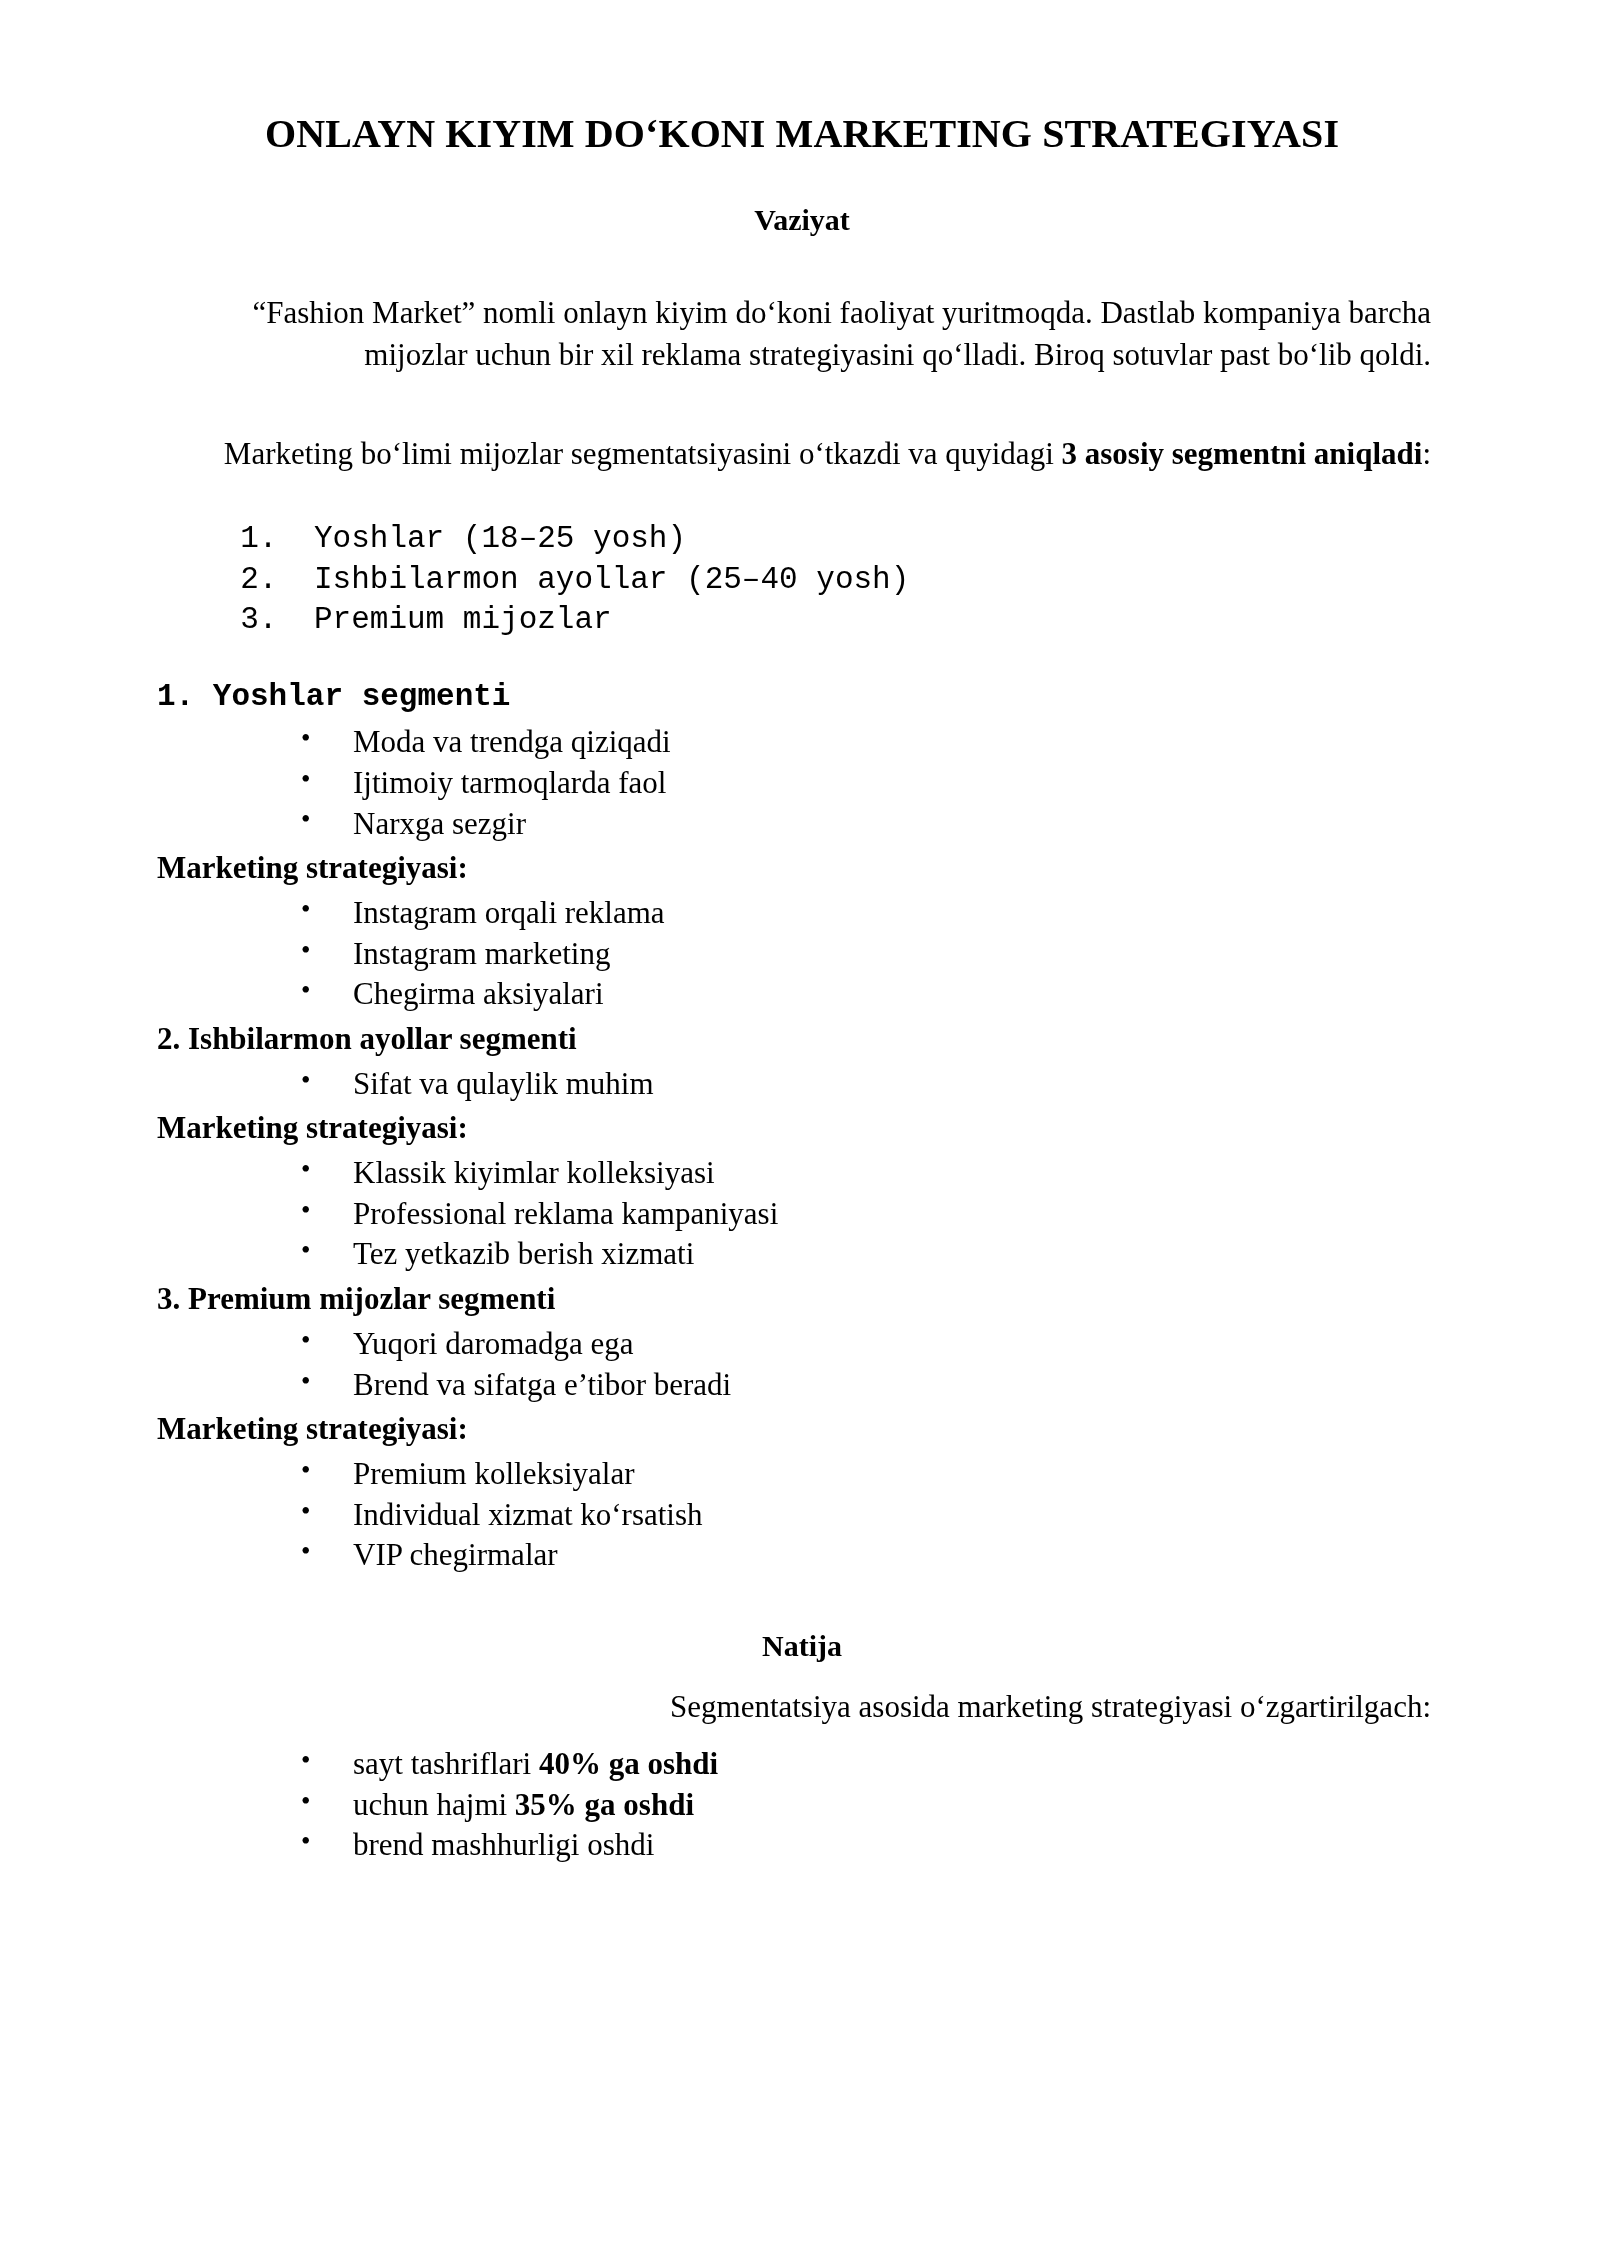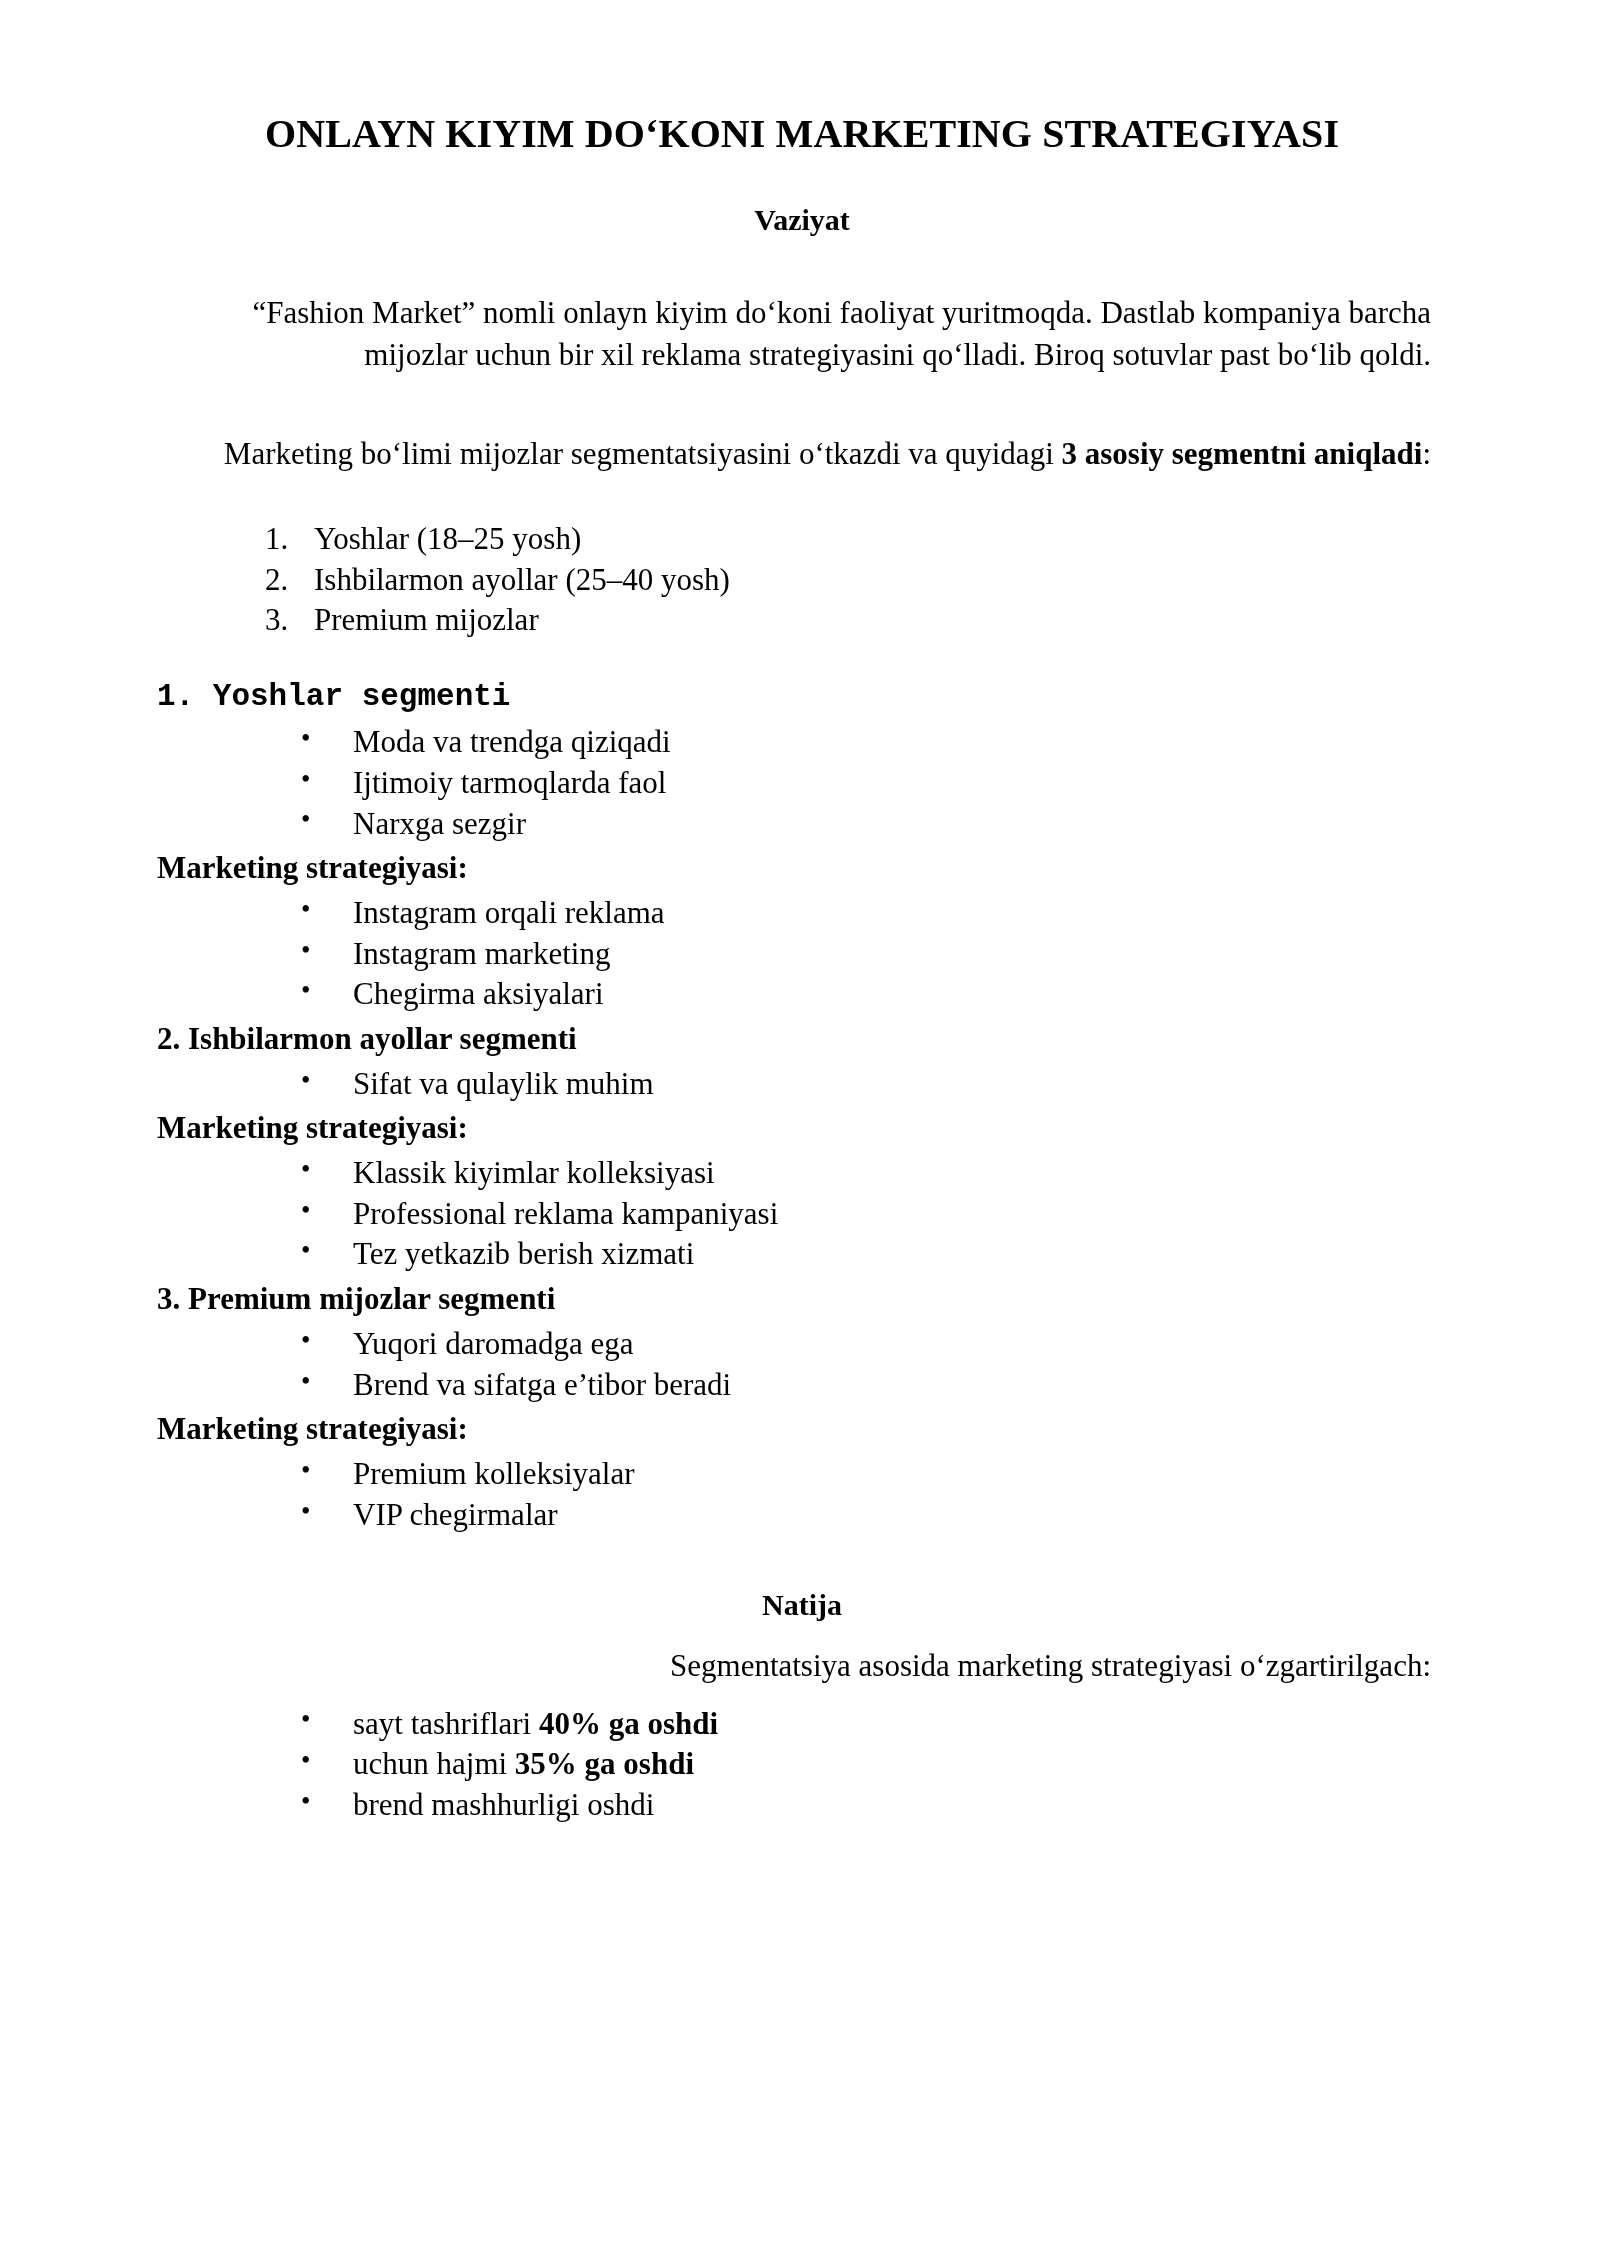--- a/index.html
+++ b/index.html
@@ -64,20 +64,21 @@
   b, .b { font-weight: bold; }
 
   ol.numlist {
     margin: 0;
     padding-top: 28px;
     padding-left: 139px;
     font-size: 31px;
     line-height: 1.32;
     list-style-position: outside;
     list-style-type: decimal;
+    font-family: Liberation Mono, monospace;
   }
   ol.numlist li {
     padding-left: 18px;
     margin: 0;
   }
 
   ul.bullets {
     margin: 4px;
     padding-left: 140px;
     font-size: 31px;
@@ -159,20 +160,21 @@
 
     <div class="analysis-block">
       <div class="sub-head">3. Premium mijozlar segmenti</div>
       <ul class="bullets">
         <li>Yuqori daromadga ega</li>
         <li>Brend va sifatga e’tibor beradi</li>
       </ul>
       <div class="sub-head">Marketing strategiyasi:</div>
       <ul class="bullets">
         <li>Premium kolleksiyalar</li>
+        <li>Individual xizmat ko‘rsatish</li>
         <li>VIP chegirmalar</li>
       </ul>
     </div>
 
     <h2 class="heading-center heading-natija">Natija</h2>
 
     <p class="para para-natija-lead">Segmentatsiya asosida marketing strategiyasi o‘zgartirilgach:</p>
 
     <ul class="bullets">
       <li><span>sayt tashriflari </span><b>40% ga oshdi</b></li>

